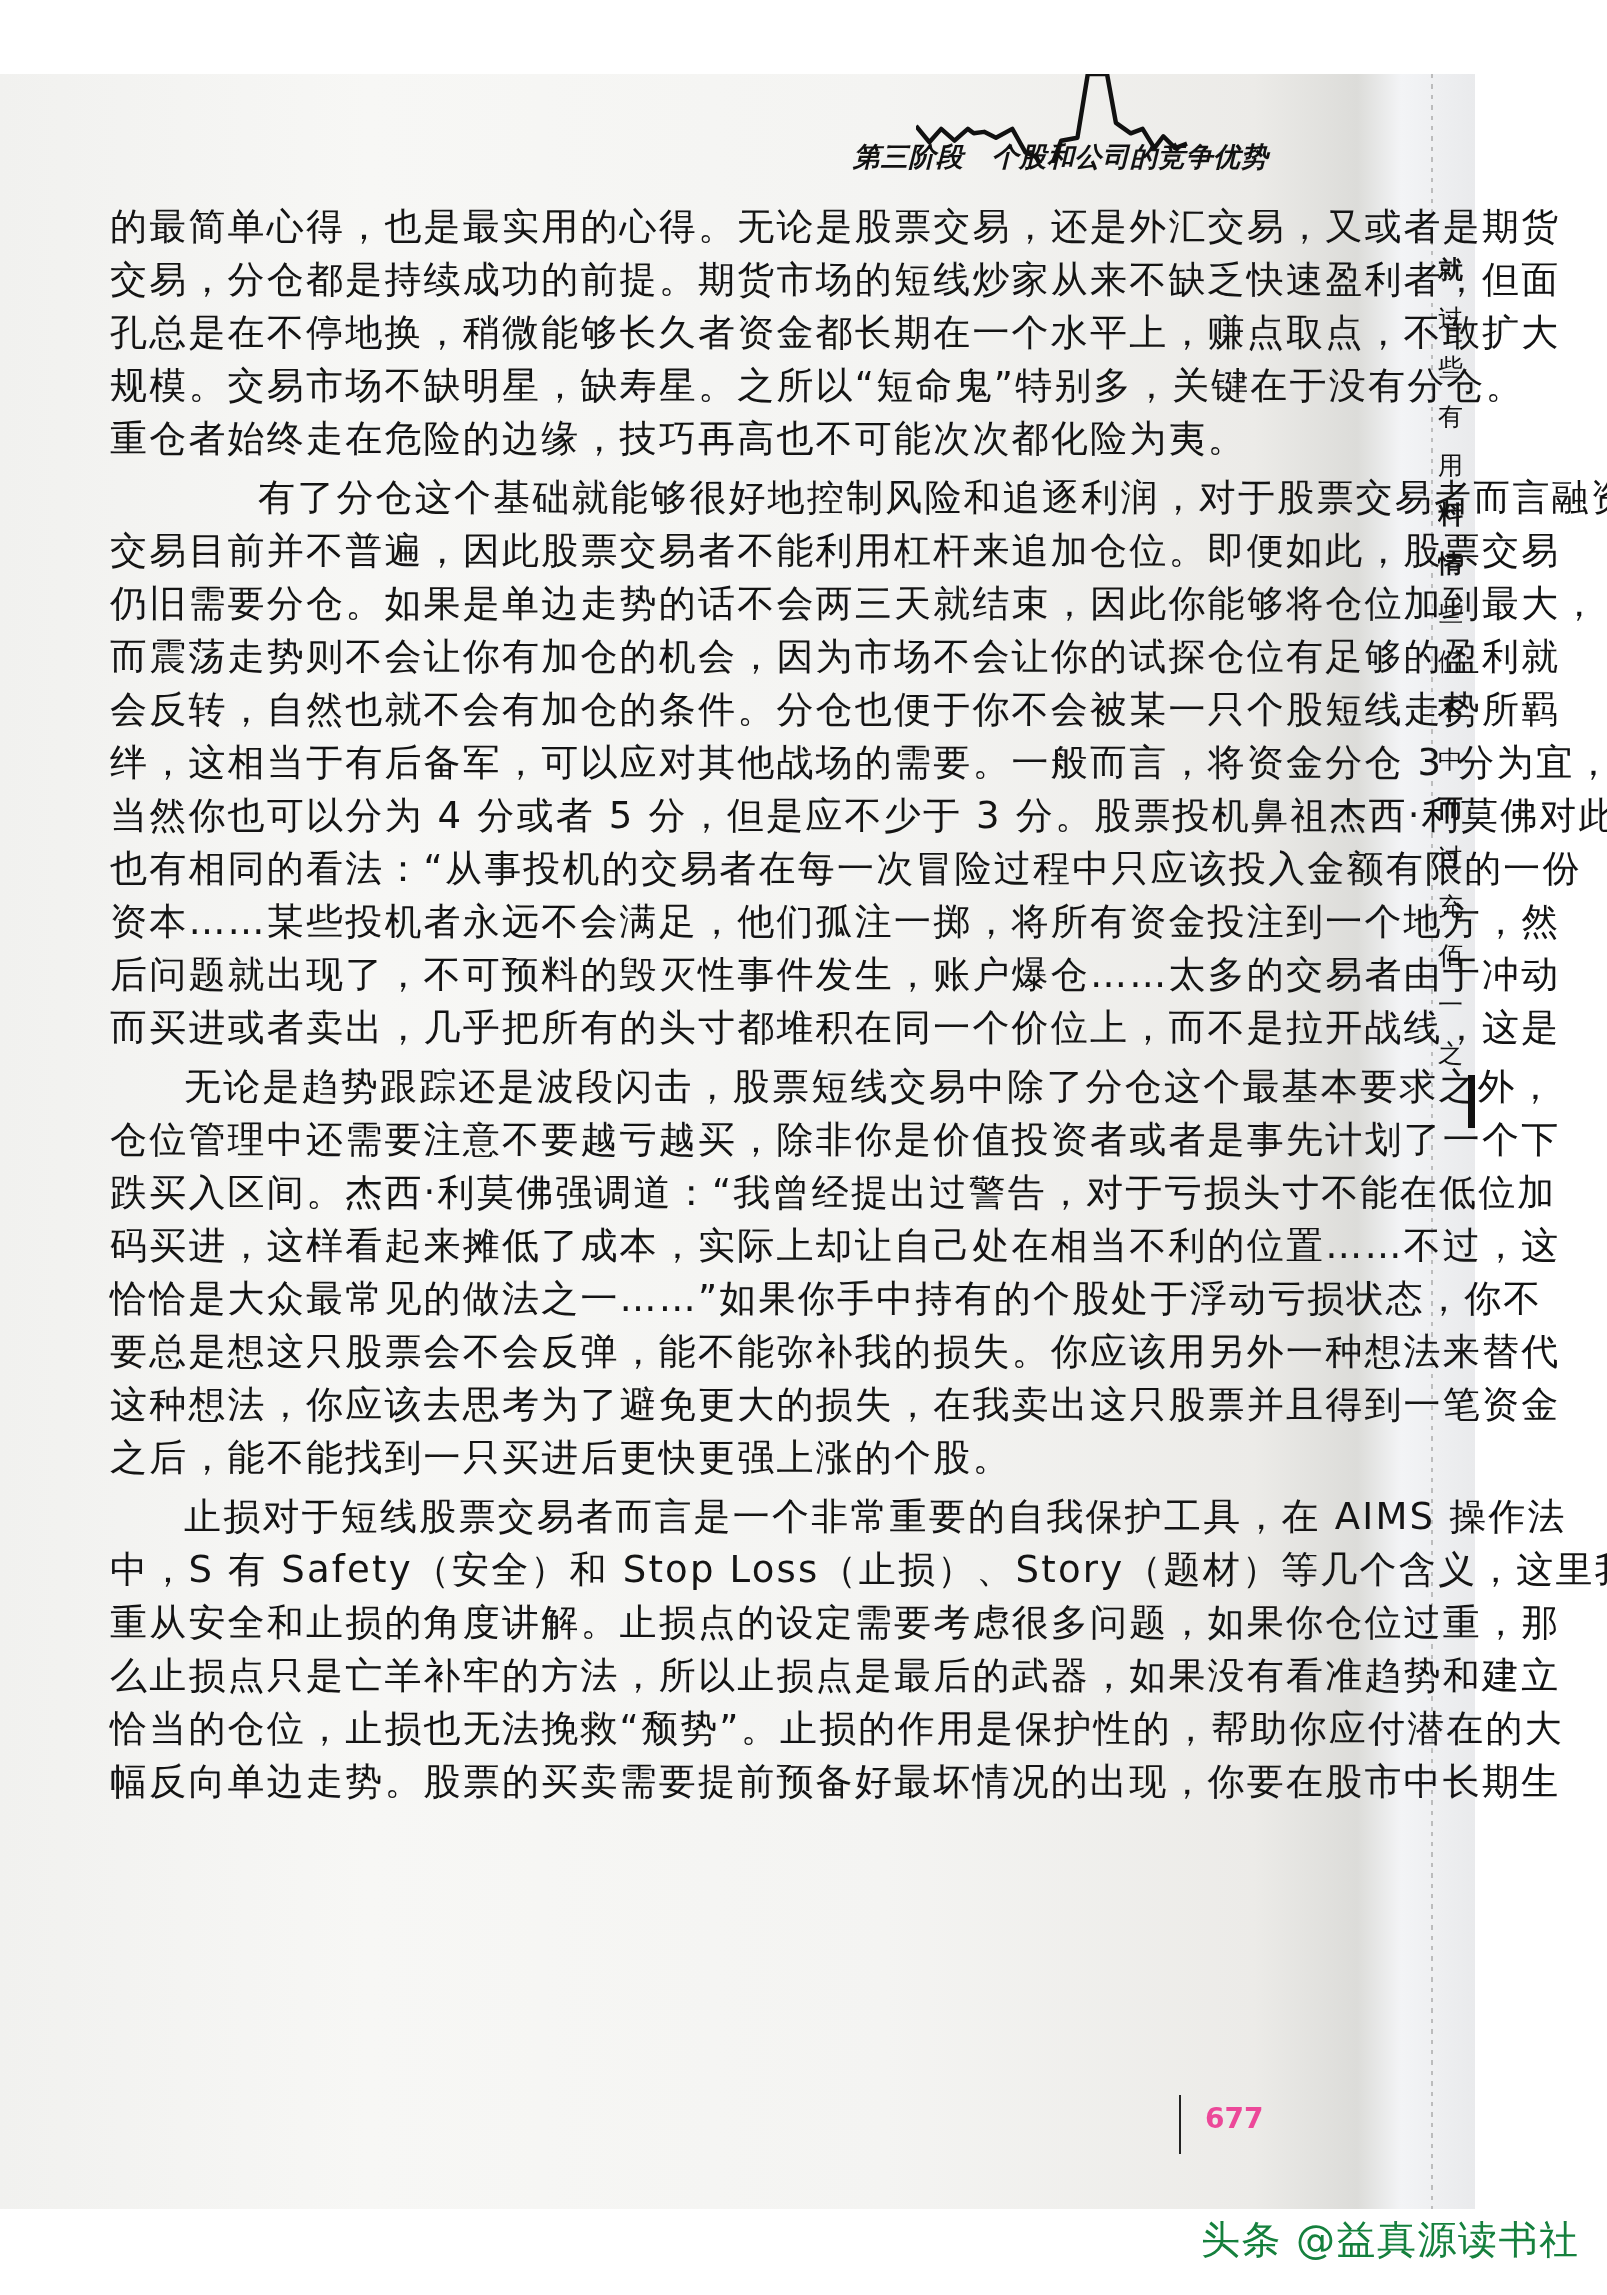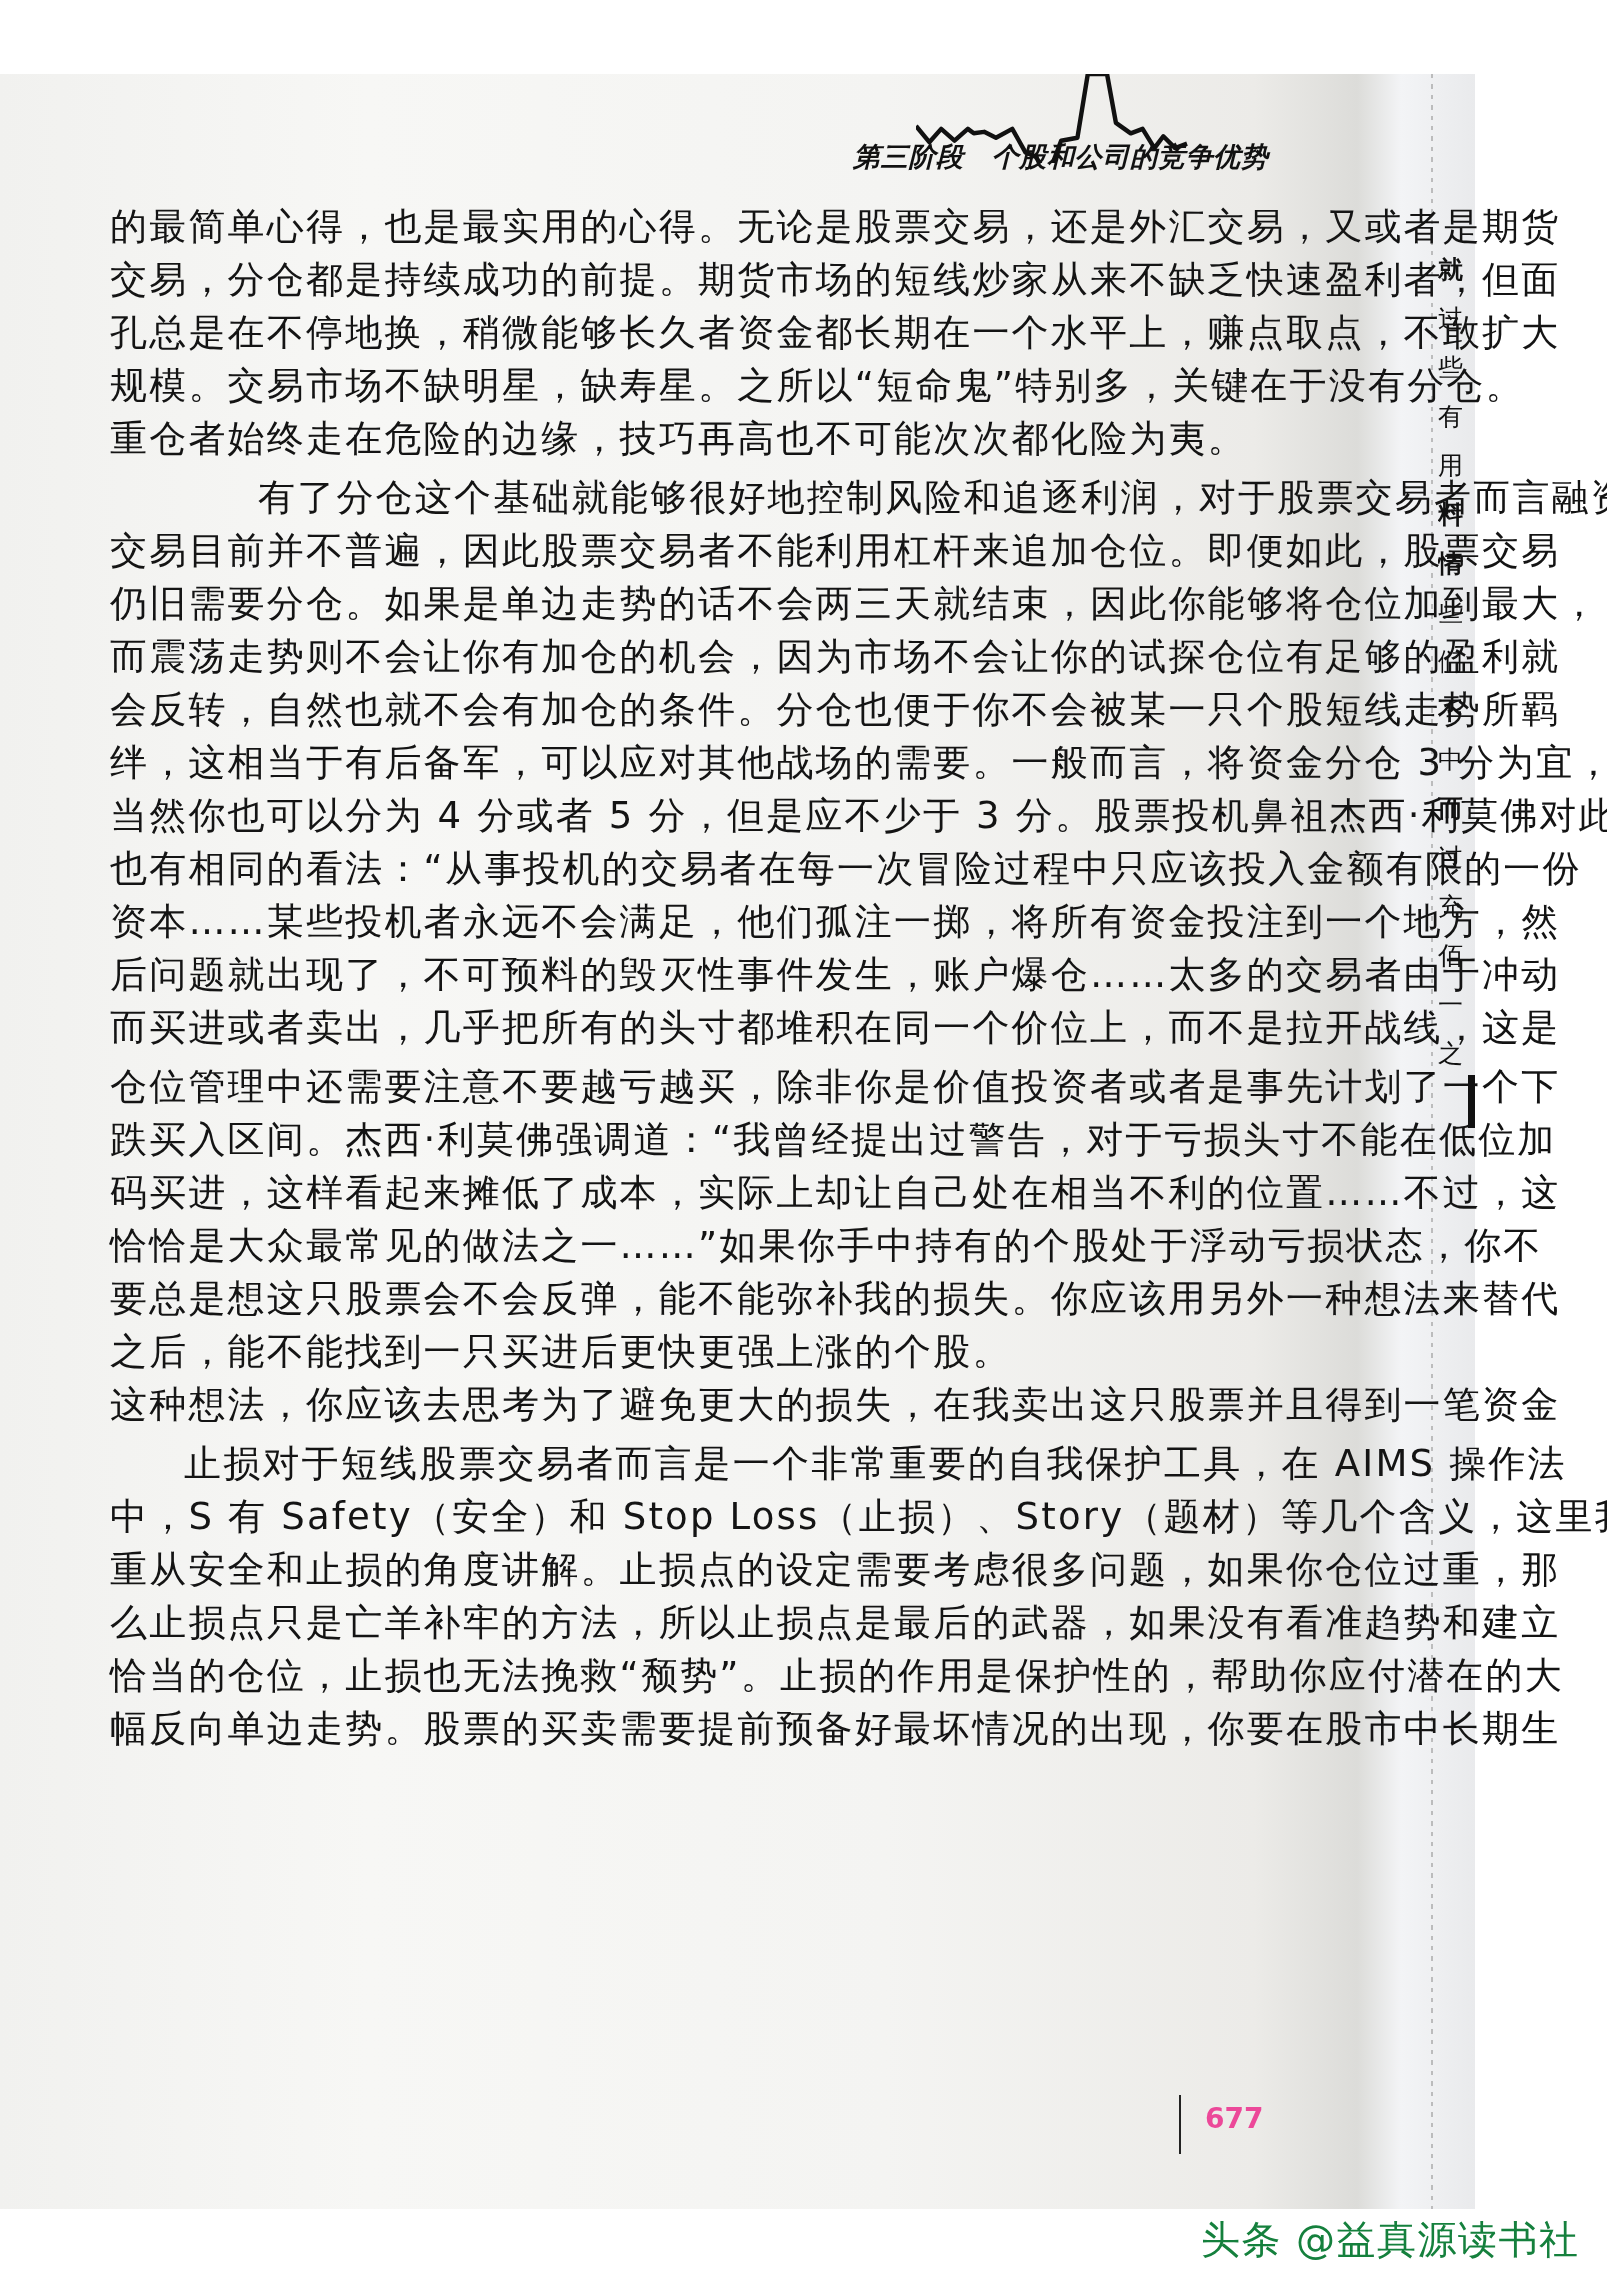--- a/index.html
+++ b/index.html
@@ -68,27 +68,28 @@
     <span class="line">而震荡走势则不会让你有加仓的机会，因为市场不会让你的试探仓位有足够的盈利就</span>
     <span class="line">会反转，自然也就不会有加仓的条件。分仓也便于你不会被某一只个股短线走势所羁</span>
     <span class="line">绊，这相当于有后备军，可以应对其他战场的需要。一般而言，将资金分仓 3 分为宜，</span>
     <span class="line">当然你也可以分为 4 分或者 5 分，但是应不少于 3 分。股票投机鼻祖杰西·利莫佛对此</span>
     <span class="line">也有相同的看法：“从事投机的交易者在每一次冒险过程中只应该投入金额有限的一份</span>
     <span class="line">资本……某些投机者永远不会满足，他们孤注一掷，将所有资金投注到一个地方，然</span>
     <span class="line">后问题就出现了，不可预料的毁灭性事件发生，账户爆仓……太多的交易者由于冲动</span>
     <span class="line">而买进或者卖出，几乎把所有的头寸都堆积在同一个价位上，而不是拉开战线，这是</span>
   </p>
   <p>
+    <span class="line" style="padding-left:74px">无论是趋势跟踪还是波段闪击，股票短线交易中除了分仓这个最基本要求之外，</span>
     <span class="line">仓位管理中还需要注意不要越亏越买，除非你是价值投资者或者是事先计划了一个下</span>
     <span class="line">跌买入区间。杰西·利莫佛强调道：“我曾经提出过警告，对于亏损头寸不能在低位加</span>
     <span class="line">码买进，这样看起来摊低了成本，实际上却让自己处在相当不利的位置……不过，这</span>
     <span class="line">恰恰是大众最常见的做法之一……”如果你手中持有的个股处于浮动亏损状态，你不</span>
     <span class="line">要总是想这只股票会不会反弹，能不能弥补我的损失。你应该用另外一种想法来替代</span>
+    <span class="line">这种想法，你应该去思考为了避免更大的损失，在我卖出这只股票并且得到一笔资金</span>
     <span class="line last">之后，能不能找到一只买进后更快更强上涨的个股。</span>
-    <span class="line">这种想法，你应该去思考为了避免更大的损失，在我卖出这只股票并且得到一笔资金</span>
   </p>
   <p>
     <span class="line" style="padding-left:74px">止损对于短线股票交易者而言是一个非常重要的自我保护工具，在 AIMS 操作法</span>
     <span class="line">中，S 有 Safety（安全）和 Stop Loss（止损）、Story（题材）等几个含义，这里我们着</span>
     <span class="line">重从安全和止损的角度讲解。止损点的设定需要考虑很多问题，如果你仓位过重，那</span>
     <span class="line">么止损点只是亡羊补牢的方法，所以止损点是最后的武器，如果没有看准趋势和建立</span>
     <span class="line">恰当的仓位，止损也无法挽救“颓势”。止损的作用是保护性的，帮助你应付潜在的大</span>
     <span class="line">幅反向单边走势。股票的买卖需要提前预备好最坏情况的出现，你要在股市中长期生</span>
   </p>
 </div>

